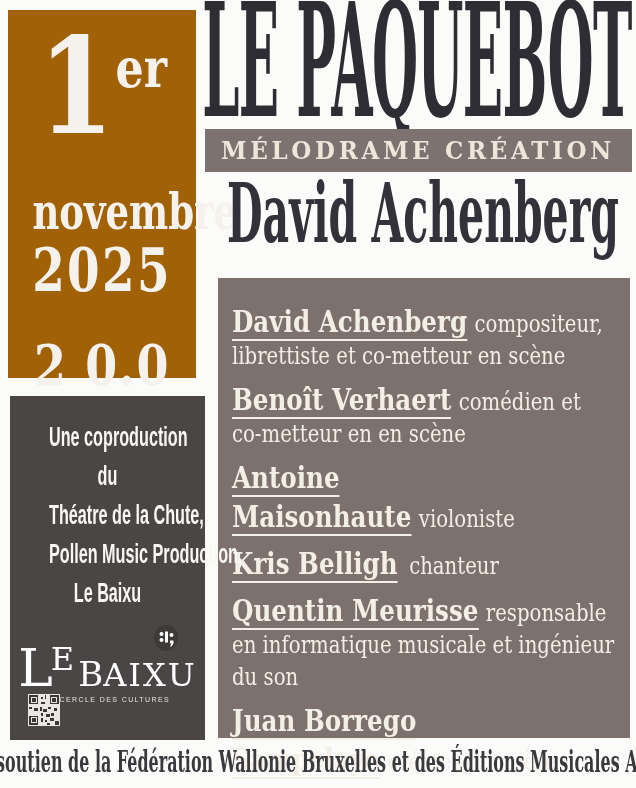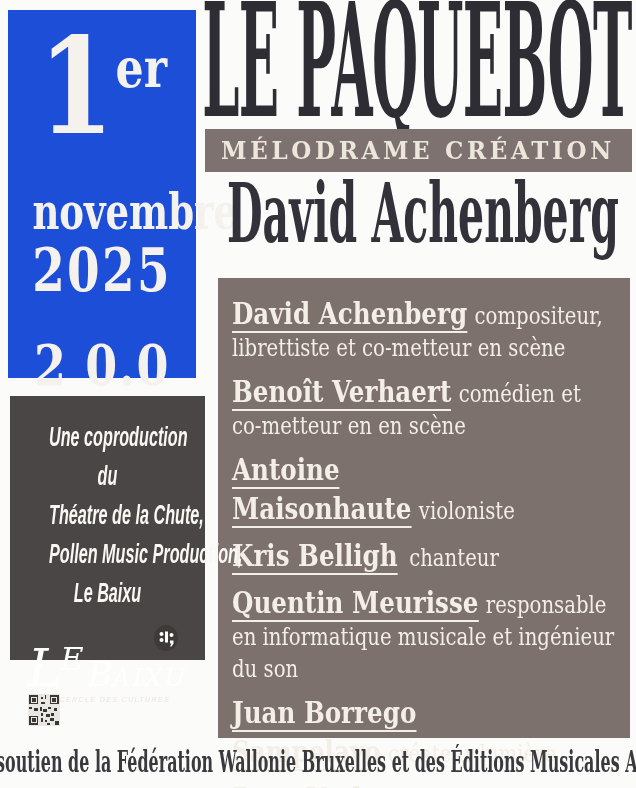--- a/index.html
+++ b/index.html
@@ -3,21 +3,21 @@
 <meta charset="utf-8">
 <style>
   html,body{margin:0;padding:0;background:#ffffff;}
   .poster{
     position:relative;width:636px;height:788px;overflow:hidden;
     background:#fbfbfa;font-family:"DejaVu Serif",serif;color:#2e2d33;
   }
   
   .date-box{
     position:absolute;left:8px;top:10px;width:188px;height:368px;
-    background:#1d4ed8;color:#f5f2ee;text-align:center;
+    background:#a16207;color:#f5f2ee;text-align:center;
   }
   .cx{display:block;transform-origin:50% 50%;}
   .day-line{margin-top:22px;line-height:110px;transform:scaleX(0.82);}
   .day-num{font-size:132px;font-weight:700;}
   .day-sup{font-size:54px;font-weight:700;position:relative;top:-46px;left:2px;}
   .month-line{font-size:50px;font-weight:700;line-height:54px;margin-top:2px;transform:scaleX(0.74);}
   .year-line{font-size:60px;font-weight:700;line-height:62px;letter-spacing:3px;transform:scaleX(0.78);}
   .time-line{font-size:56px;font-weight:700;line-height:60px;margin-top:34px;letter-spacing:2px;transform:scaleX(0.82);}
   
   .event-title{
@@ -36,40 +36,40 @@
   }
   
   .author-name{
     position:absolute;left:423px;top:168px;margin:0;white-space:nowrap;
     font-size:82px;font-weight:700;line-height:1.1;color:#33323a;
     transform-origin:0 0;transform:scaleX(0.5) translateX(-50%);
   }
   
   .credits-box{
     position:absolute;left:218px;top:278px;width:412px;height:460px;
-    background:#7c716d;color:#f3eee6;box-sizing:border-box;padding:16px 14px 10px 14px;
+    background:#7c716d;color:#f3eee6;box-sizing:border-box;padding:24px 14px 10px 14px;
   }
   .credit{width:122%;transform:scaleX(0.82);transform-origin:0 0;
     margin:0 0 8px 0;font-size:24px;line-height:1.3;}
   .credit-name{font-size:30px;font-weight:700;border-bottom:2px solid #f3eee6;margin-right:9px;}
   .credit-role{font-weight:400;}
   
   .copro-box{
-    position:absolute;left:10px;top:396px;width:195px;height:264px;
-    background:#4a4645;color:#faf8f4;font-style:italic;
+    position:absolute;left:10px;top:396px;width:195px;height:344px;
+    background:#4a4645;color:#faf8f4;
   }
   .copro-lines{position:absolute;top:22px;left:0;width:100%;
     font-family:"Liberation Sans",sans-serif;font-weight:700;font-size:27px;line-height:39px;text-align:center;}
   .copro-line{transform:scaleX(0.6);transform-origin:50% 50%;white-space:nowrap;}
   
   .lebaixu{position:absolute;left:0;top:242px;width:100%;text-align:center;white-space:nowrap;color:#ffffff;}
   .lg-l{font-size:52px;font-weight:400;}
   .lg-e{font-size:32px;position:relative;top:-16px;left:-2px;}
   .lg-b{font-size:34px;margin-left:2px;}
-  .lg-rest{font-size:25px;letter-spacing:2px;text-align:right;}
+  .lg-rest{font-size:32px;letter-spacing:2px;text-align:right;}
   .lg-tagline{position:absolute;left:0;top:300px;width:100%;text-align:center;
     font-family:"Liberation Sans",sans-serif;font-size:7px;letter-spacing:1.4px;color:#e9e5e0;}
   .dots-mark{position:absolute;left:143px;top:228px;}
   .qr{position:absolute;left:18px;top:298px;}
   
   .footer-line{
     position:absolute;left:318px;top:740px;margin:0;white-space:nowrap;
     font-size:29px;font-weight:700;line-height:44px;color:#3a393d;
     transform-origin:0 0;transform:scaleX(0.55) translateX(-50%);
   }

